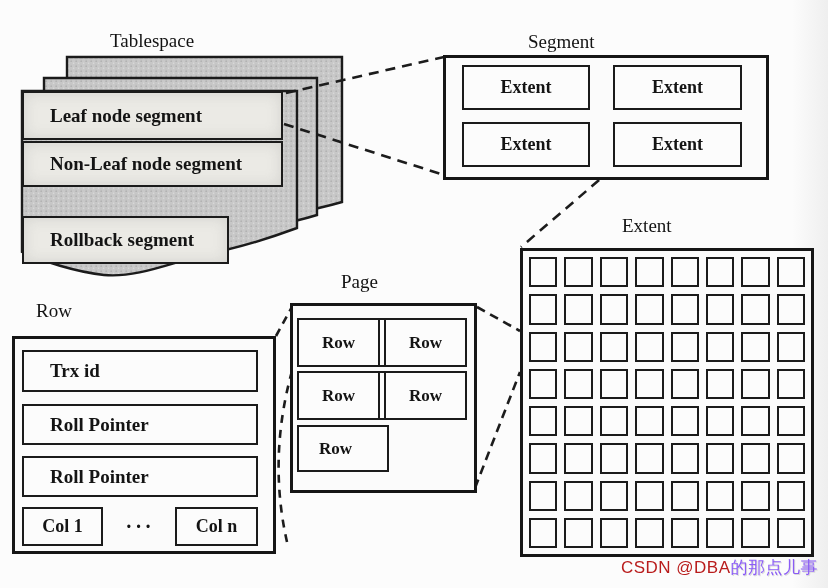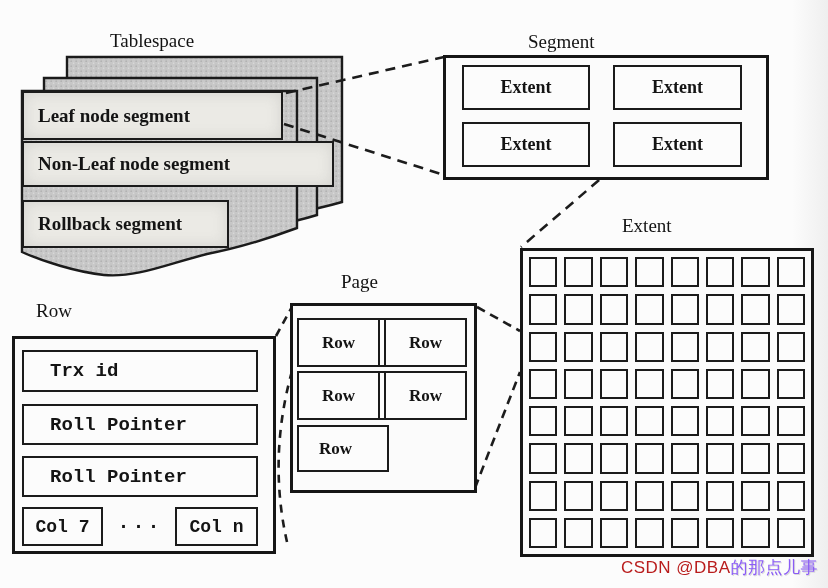--- a/index.html
+++ b/index.html
@@ -15,27 +15,27 @@
     position:absolute;right:0;top:0;width:36px;height:588px;z-index:0;
     background:linear-gradient(to right, rgba(120,120,120,0) 0%, rgba(120,120,120,0.10) 100%);
   }
   .title{
     position:absolute;z-index:3;font-weight:400;font-size:19px;line-height:19px;
     white-space:nowrap;color:#131313;
   }
   
   .bar{
     position:absolute;z-index:2;background:#ebeae5;border:2.4px solid #1b1b1b;
-    display:flex;align-items:center;padding-left:14px;
+    display:flex;align-items:center;padding-left:26px;
     font-weight:700;font-size:19px;white-space:nowrap;
     box-shadow:inset 0 0 14px rgba(140,140,140,.25);
   }
   .bar-leaf{left:22px;top:91px;width:261px;height:49px;}
-  .bar-nonleaf{left:22px;top:141px;width:312px;height:46px;}
-  .bar-rollback{left:22px;top:200px;width:207px;height:48px;}
+  .bar-nonleaf{left:22px;top:141px;width:261px;height:46px;}
+  .bar-rollback{left:22px;top:216px;width:207px;height:48px;}
   
   .obox{position:absolute;z-index:2;border:3px solid #161616;background:#fbfbfb;}
   .segment-box{left:443px;top:55px;width:326px;height:125px;}
   .extent-item{
     position:absolute;border:2.4px solid #1b1b1b;background:#fcfcfc;
     display:flex;align-items:center;justify-content:center;
     font-weight:700;font-size:18px;
   }
   .ei0{left:16px;top:7px;width:128px;height:45px;}
   .ei1{left:167px;top:7px;width:129px;height:45px;}
@@ -55,21 +55,21 @@
     font-weight:700;font-size:17px;}
   .pair .divider{width:8px;border-left:2.4px solid #1b1b1b;border-right:2.4px solid #1b1b1b;}
   .pair1{top:12px;} .pair2{top:65px;}
   .single-row{
     position:absolute;left:4px;top:119px;width:92px;height:47px;
     border:2.4px solid #1b1b1b;background:#fcfcfc;
     display:flex;align-items:center;padding-left:20px;
     font-weight:700;font-size:17px;
   }
   
-  .row-box{left:12px;top:336px;width:264px;height:218px;font-family:Liberation Mono, monospace;}
+  .row-box{left:12px;top:336px;width:264px;height:218px;}
   .field{
     position:absolute;left:7px;width:236px;border:2.4px solid #1b1b1b;background:#fcfcfc;
     display:flex;align-items:center;padding-left:26px;
     font-weight:700;font-size:19px;white-space:nowrap;
   }
   .f1{top:11px;height:42px;} .f2{top:65px;height:41px;} .f3{top:117px;height:41px;}
   .colbox{
     position:absolute;border:2.4px solid #1b1b1b;background:#fcfcfc;
     display:flex;align-items:center;justify-content:center;
     font-weight:700;font-size:18px;top:168px;height:39px;
@@ -247,21 +247,21 @@
     <div class="field f1">
       <span>Trx id</span>
     </div>
     <div class="field f2">
       <span>Roll Pointer</span>
     </div>
     <div class="field f3">
       <span>Roll Pointer</span>
     </div>
     <div class="colbox c1">
-      <span>Col 7</span>
+      <span>Col 1</span>
     </div>
     <div class="dots">···</div>
     <div class="colbox cn">
       <span>Col n</span>
     </div>
   </div>
 
   <div class="watermark">
     <span class="wm-site">CSDN @DBA</span><span class="wm-handle">的那点儿事</span>
   </div>

